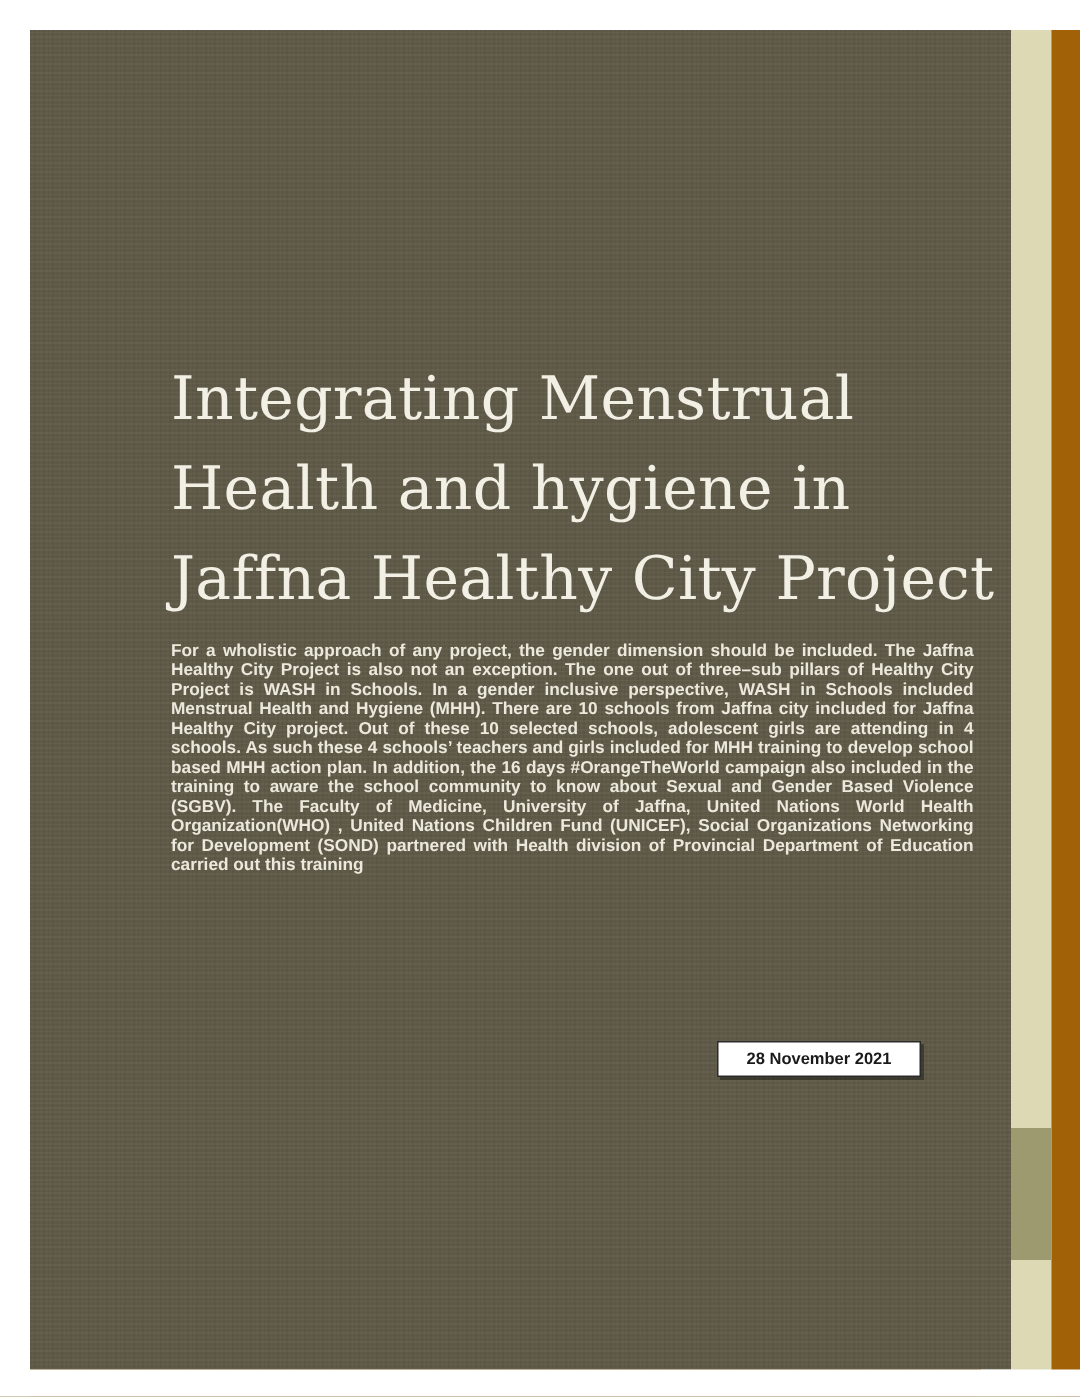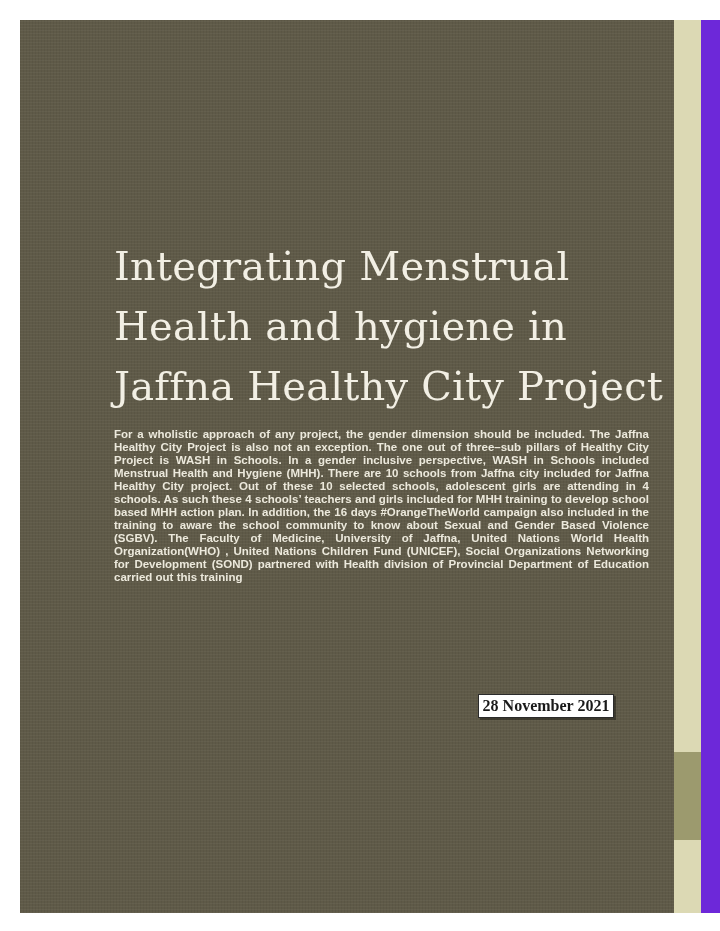--- a/index.html
+++ b/index.html
@@ -5,21 +5,21 @@
   html, body {
     margin: 0;
     padding: 0;
     background: #ffffff;
   }
   #page {
     position: relative;
     width: 720px;
     height: 931px;
     overflow: hidden;
-    background: #6d28d9;
+    background: #a16207;
     font-family: "Liberation Sans", sans-serif;
   }
 
   
   .band-right {
     position: absolute;
     left: 654px;
     top: 0;
     width: 47px;
     height: 931px;
@@ -102,22 +102,22 @@
     height: 22px;
     background: #ffffff;
     border: 1px solid #2b2b2b;
     box-shadow: 2px 2px 0 rgba(0,0,0,0.35);
     display: flex;
     align-items: center;
     justify-content: center;
   }
   .date-box span {
     color: #1a1a1a;
-    font-family: Liberation Serif, serif;
-    font-size: 16px;
+    font-family: Liberation Sans, sans-serif;
+    font-size: 11px;
     font-weight: 700;
   }
 </style>
 </head>
 <body>
 
 <div id="page">
 
   <div class="band-right"></div>
   <div class="band-block"></div>

